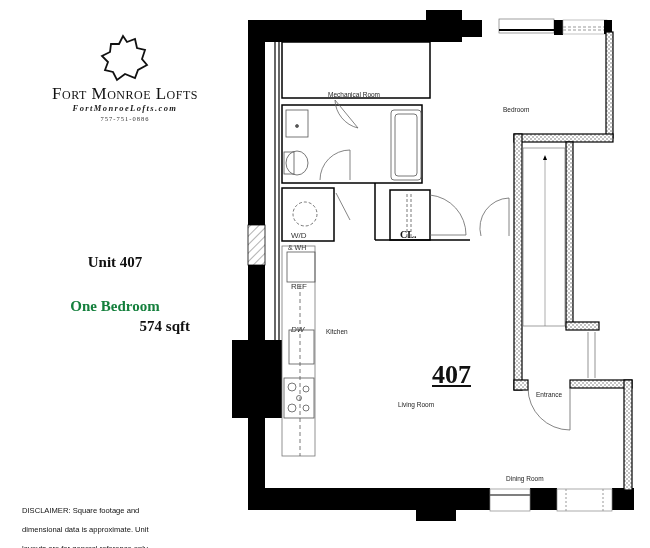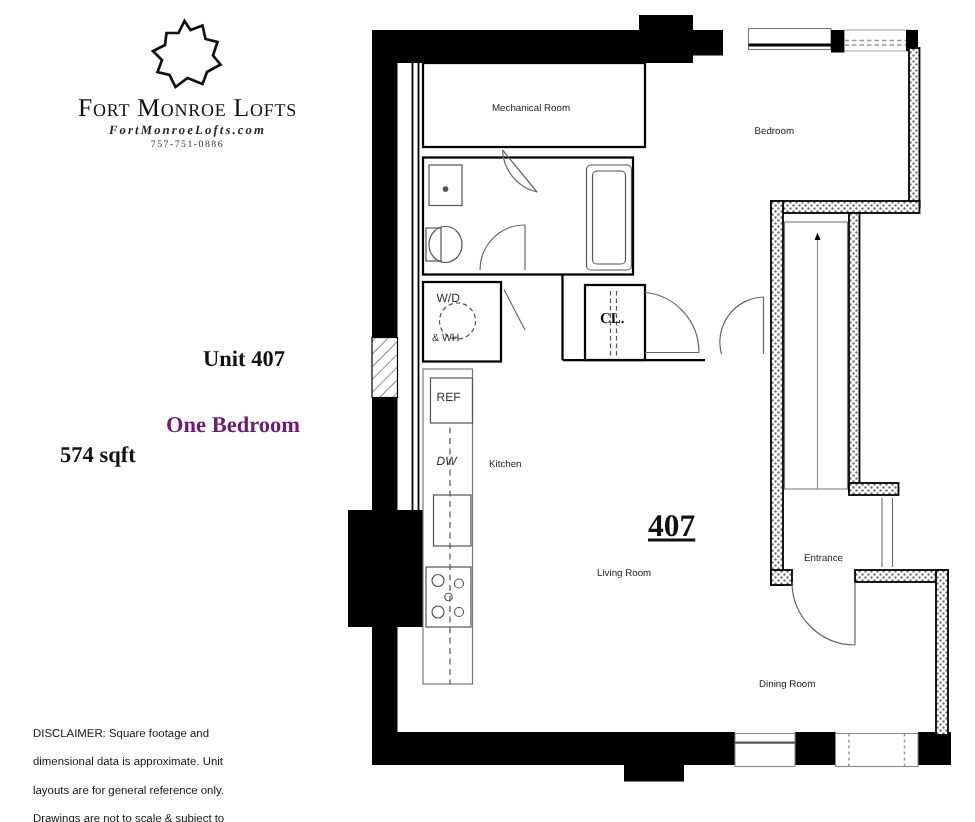--- a/index.html
+++ b/index.html
@@ -1,27 +1,27 @@
 <!DOCTYPE html>
 <html><head>
   <meta charset="utf-8">
   <style>
     html, body { margin: 0; padding: 0; background: #ffffff; }
     body { width: 650px; height: 548px; position: relative; overflow: hidden; font-family: "Liberation Serif", serif; }
-    .abs { position: absolute; }
+    .abs { position: absolute; margin-top: 22px; }
     .logo-wrap { left: 60px; top: 12px; width: 130px; text-align: center; }
     .brand-name { left: 40px; top: 62px; width: 170px; text-align: center; font-family: "Liberation Serif", serif; font-size: 14px; letter-spacing: 0.5px; color: #111; font-variant: small-caps; font-size: 17px; }
     .brand-url { left: 40px; top: 81px; width: 170px; text-align: center; font-size: 8.5px; letter-spacing: 1.4px; font-weight: bold; color: #222; font-family: "Liberation Serif", serif; font-style: italic; }
     .brand-phone { left: 40px; top: 93px; width: 170px; text-align: center; font-size: 6.5px; letter-spacing: 1px; color: #333; font-family: "Liberation Serif", serif; }
-    .unit-title { left: 40px; top: 232px; width: 150px; text-align: right; font-size: 15px; font-weight: bold; color: #111; }
-    .unit-type { left: 30px; top: 276px; width: 170px; text-align: right; font-size: 15px; font-weight: bold; color: #701a75; }
-    .unit-size { left: 40px; top: 296px; width: 150px; text-align: left; font-size: 15px; font-weight: bold; color: #111; }
+    .unit-title { left: 40px; top: 232px; width: 150px; text-align: center; font-size: 15px; font-weight: bold; color: #111; }
+    .unit-type { left: 30px; top: 276px; width: 170px; text-align: center; font-size: 15px; font-weight: bold; color: #15803d; }
+    .unit-size { left: 40px; top: 296px; width: 150px; text-align: right; font-size: 15px; font-weight: bold; color: #111; }
     .disclaimer { left: 22px; top: 479px; width: 146px; text-align: left; font-family: "Liberation Sans", sans-serif; font-size: 7.6px; line-height: 19px; color: #111; }
     .room-label { font-family: "Liberation Sans", sans-serif; font-size: 6.5px; color: #222; white-space: nowrap; }
-    .unit-number { font-family: "Liberation Serif", serif; font-size: 21px; font-weight: bold; text-decoration: underline; color: #111; }
+    .unit-number { font-family: "Liberation Serif", serif; font-size: 26px; font-weight: bold; text-decoration: underline; color: #111; }
     .fixture-label { font-family: "Liberation Sans", sans-serif; font-size: 8px; color: #333; }
     svg.plan { position: absolute; left: 0; top: 0; }
   </style>
 </head>
 <body>
 
 <div class="abs logo-wrap">
   <svg width="60" height="50" viewBox="0 0 60 50">
     <path d="M28 2 L32 8 L40 5 L42 14 L50 16 L47 25 L52 31 L43 36 L40 44 L30 40 L22 46 L18 38 L10 36 L13 28 L7 22 L15 18 L16 10 L24 10 Z" fill="none" stroke="#111" stroke-width="1.8"></path>
   </svg>
@@ -156,17 +156,17 @@
 </svg>
 
 <div class="abs room-label" style="left:328px;top:69px;">Mechanical Room</div>
 <div class="abs room-label" style="left:503px;top:84px;">Bedroom</div>
 <div class="abs room-label" style="left:326px;top:306px;">Kitchen</div>
 <div class="abs unit-number" style="left:432px;top:338px;">407</div>
 <div class="abs room-label" style="left:398px;top:379px;">Living Room</div>
 <div class="abs room-label" style="left:536px;top:369px;">Entrance</div>
 <div class="abs room-label" style="left:506px;top:453px;">Dining Room</div>
 
-<div class="abs fixture-label" style="left:291px;top:194px;">W/D</div>
+<div class="abs fixture-label" style="left:291px;top:209px;">W/D</div>
 <div class="abs fixture-label" style="left:288px;top:222px;font-size:7px;">&amp; WH</div>
 <div class="abs fixture-label" style="left:400px;top:207px;font-family:'Liberation Serif',serif;font-weight:bold;font-size:10px;color:#111;text-align:center;">CL.</div>
 <div class="abs fixture-label" style="left:291px;top:260px;">REF</div>
 <div class="abs fixture-label" style="left:291px;top:303px;font-style:italic;">DW</div>
 
 </body></html>

